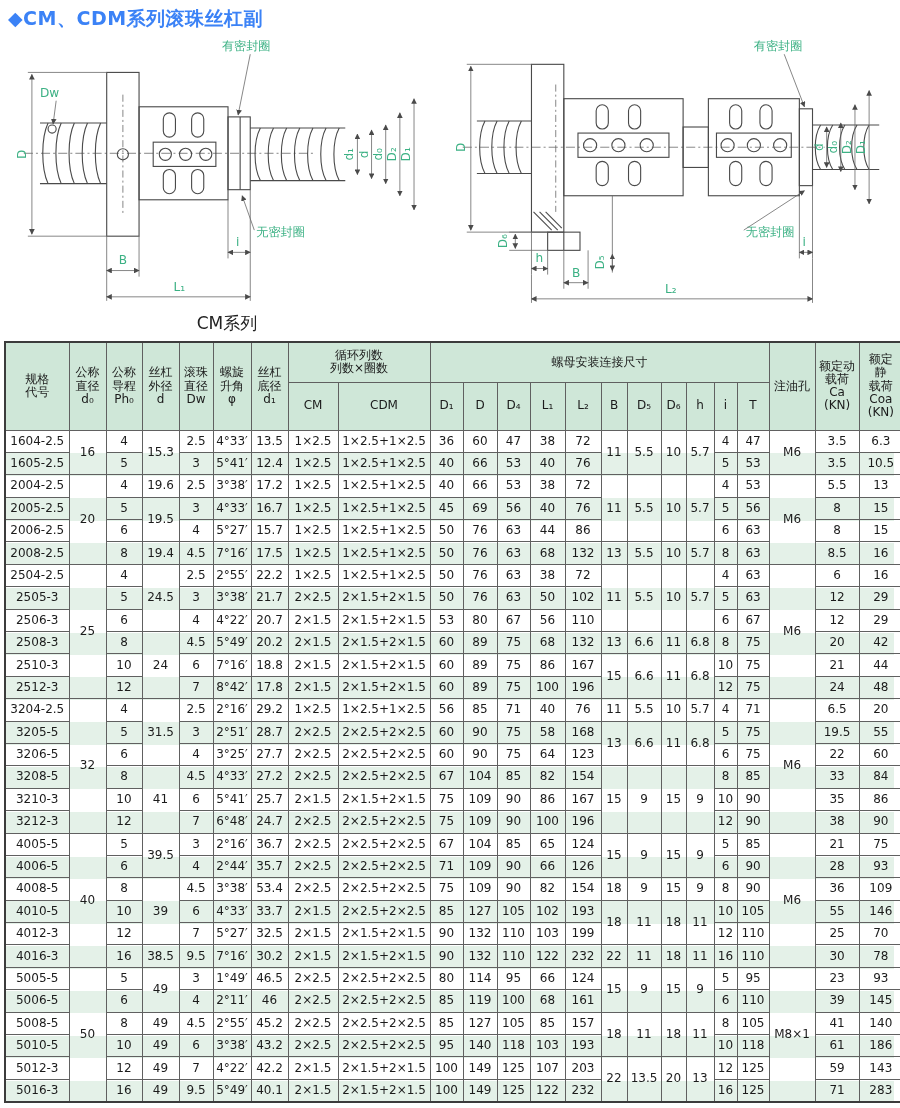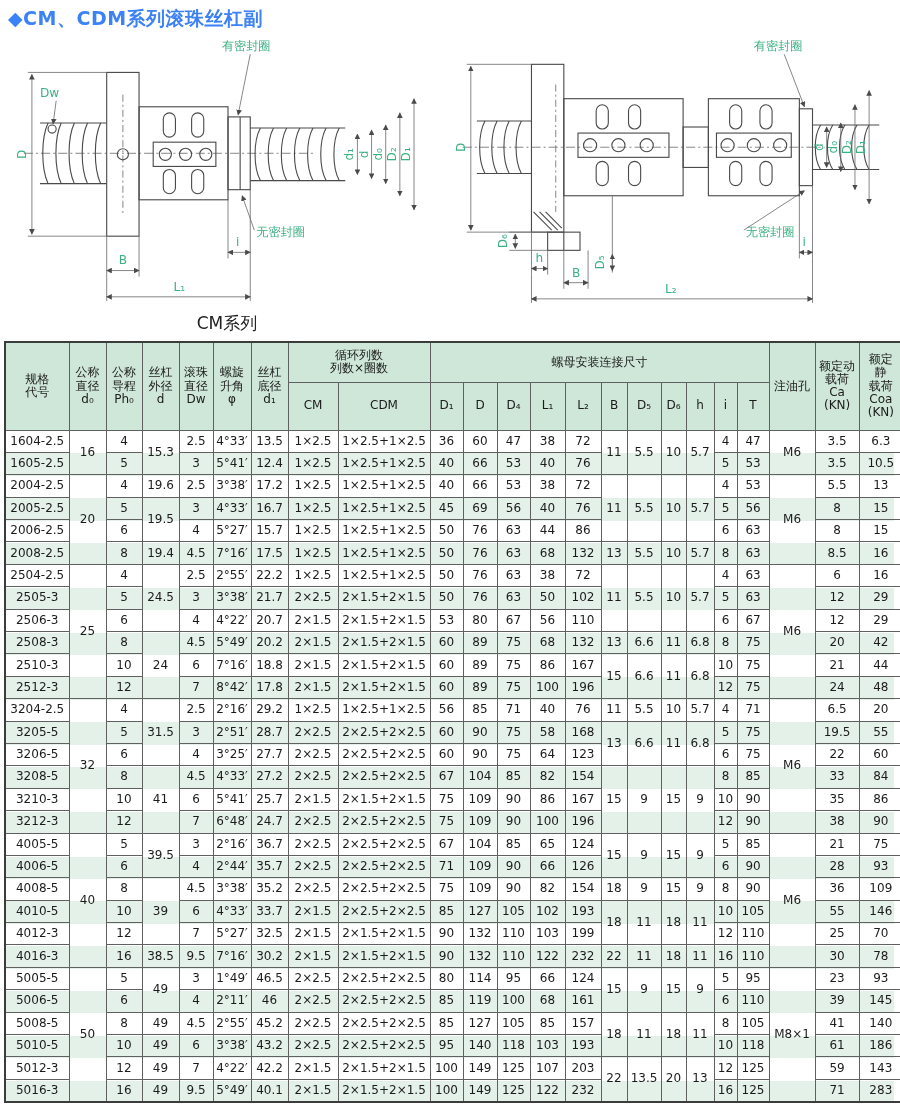--- a/index.html
+++ b/index.html
@@ -732,21 +732,21 @@
           <td>90</td>
           <td>28</td>
           <td>93</td>
         </tr>
         <tr>
           <td>4008-5</td>
           <td>8</td>
           <td rowspan="3">39</td>
           <td>4.5</td>
           <td>3°38′</td>
-          <td>35.2</td>
+          <td>53.4</td>
           <td>2×2.5</td>
           <td>2×2.5+2×2.5</td>
           <td>75</td>
           <td>109</td>
           <td>90</td>
           <td>82</td>
           <td>154</td>
           <td>18</td>
           <td>9</td>
           <td>15</td>

